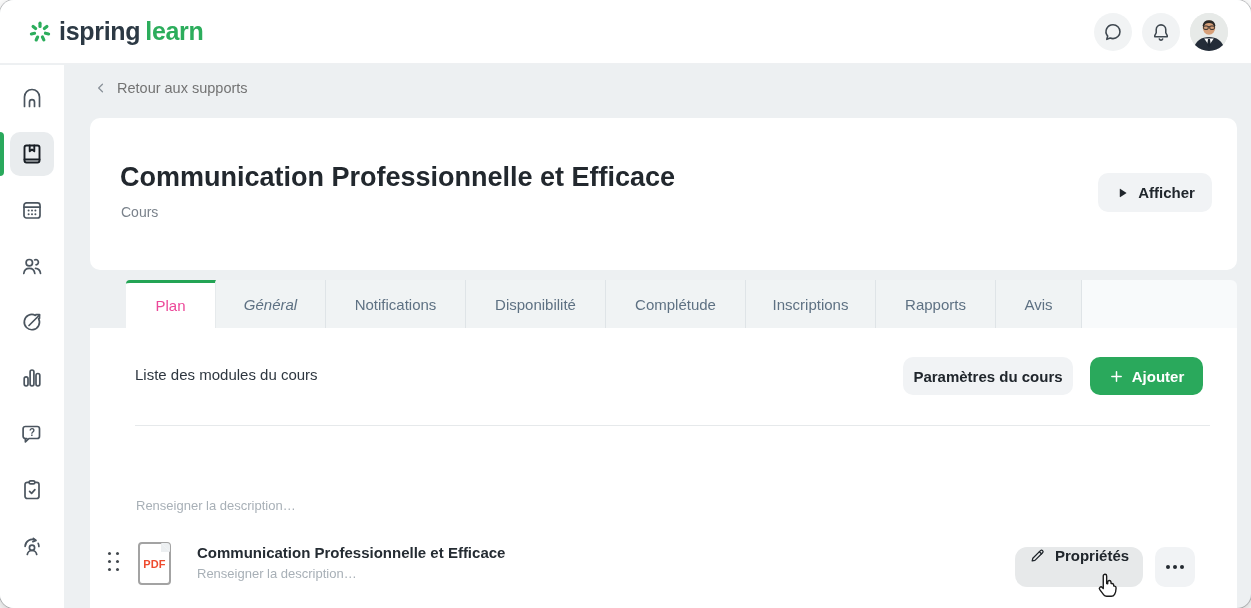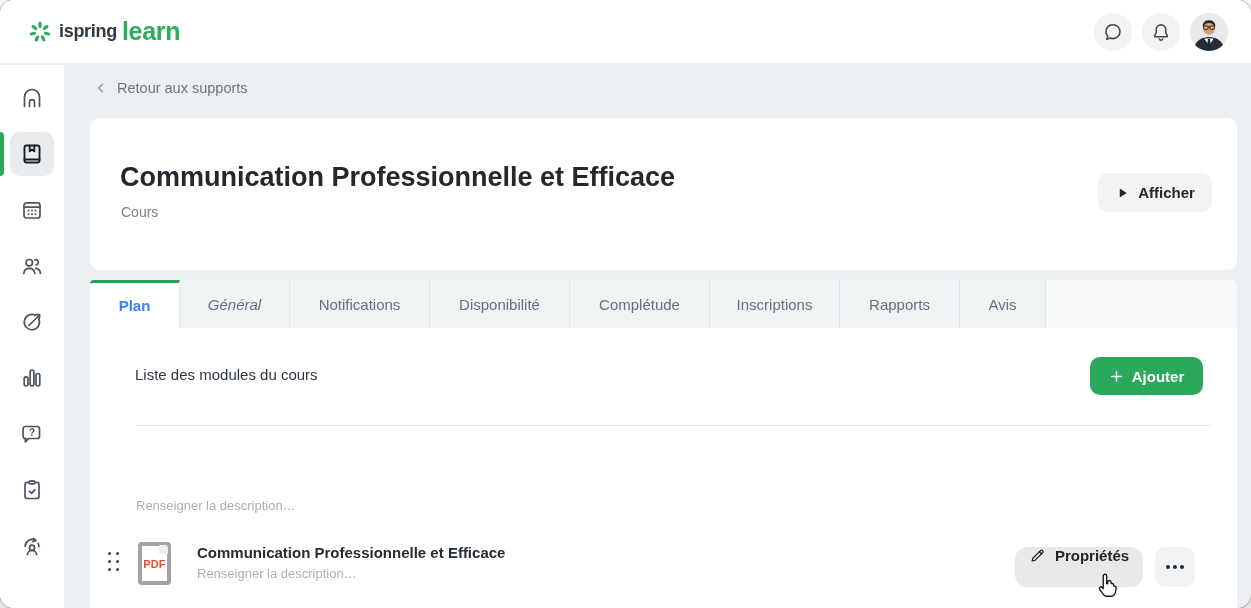--- a/index.html
+++ b/index.html
@@ -8,21 +8,21 @@
 
   .page { position:absolute; left:0; top:0; width:1251px; height:608px;
           background:#edf0f2; border-radius:14px; overflow:hidden;
           box-shadow:0 0 0 1px rgba(50,55,60,.28), 0 4px 14px rgba(0,0,0,.25); }
 
   
   .header { position:absolute; left:0; top:0; width:1251px; height:64px; background:#fff;
             border-bottom:1px solid #eef0f2; display:flex; align-items:center; }
   .logo { display:flex; align-items:center; margin-left:28px; cursor:pointer; }
   .logo svg { display:block; }
-  .brand { font-size:18px; font-weight:700; letter-spacing:-.3px; margin-left:7px; color:#2c3944; }
+  .brand { font-size:25px; font-weight:700; letter-spacing:-.3px; margin-left:7px; color:#2c3944; }
   .brand-green { font-size:25px; font-weight:700; letter-spacing:-.3px; margin-left:5px; color:#2cad5c; }
   .header-right { position:absolute; right:23px; top:0; height:64px; display:flex; align-items:center; gap:10px; }
   .hicon-btn { width:38px; height:38px; border-radius:50%; background:#f1f3f4; border:none;
                display:flex; align-items:center; justify-content:center; color:#3f4850; cursor:pointer; }
   .avatar { width:38px; height:38px; border-radius:50%; overflow:hidden; background:#e9ebe9; cursor:pointer; }
 
   
   .sidebar { position:absolute; left:0; top:65px; width:64px; height:543px; background:#fff;
              display:flex; flex-direction:column; align-items:center; padding-top:11px; gap:12px; }
   .side-item { position:relative; width:44px; height:44px; border-radius:10px; display:flex;
@@ -46,22 +46,22 @@
               font-family:inherit; }
 
   
   .tabs { position:absolute; left:90px; top:280px; width:1147px; height:48px; display:flex; }
   .tab { height:48px; background:#f0f3f4; border-right:1px solid #dfe4e7; color:#5e7183;
          font-size:15px; display:flex; align-items:center; justify-content:center; cursor:pointer; }
   .tab:nth-child(1){ width:90px; } .tab:nth-child(2){ width:110px;font-style:italic; }
   .tab:nth-child(3){ width:140px; } .tab:nth-child(4){ width:140px; }
   .tab:nth-child(5){ width:140px; } .tab:nth-child(6){ width:130px; }
   .tab:nth-child(7){ width:120px; } .tab:nth-child(8){ width:86px; }
-  .tab.active { background:#fff; color:#3b82f6; font-weight:700; border-top:3px solid #23a455;
-                border-right:1px solid #e6eaec; border-radius:4px 0 0 0; }
+  .tab.active { background:#fff; color:#ec4899; font-weight:400; border-top:3px solid #23a455;
+                border-right:1px solid #e6eaec; border-radius:4px 0 0 0;margin-left:36px; }
   .tab-filler { flex:1; background:#f8fafb; border-radius:0 6px 0 0; }
 
   
   .content-card { position:absolute; left:90px; top:328px; width:1147px; height:280px; background:#fff; }
   .list-heading { position:absolute; left:45px; top:38px; font-size:15px; color:#2e3740; line-height:18px; }
   .settings-btn { position:absolute; left:813px; top:29px; width:170px; height:38px; border:none;
                   background:#f1f3f5; border-radius:10px; font-size:15px; font-weight:600; color:#20262c;
                   cursor:pointer; font-family:inherit; }
   .add-btn { position:absolute; left:1000px; top:29px; width:113px; height:38px; border:none;
              background:#2aa95c; border-radius:10px; display:flex; align-items:center; justify-content:center;
@@ -69,21 +69,21 @@
   .divider { position:absolute; left:45px; top:97px; width:1075px; height:1px; background:#e6e9eb; }
   .section-title { position:absolute; left:45px; top:138px; font-size:22px; font-weight:700; color:#272e34; line-height:26px; }
   .section-desc { position:absolute; left:46px; top:170px; font-size:13px; color:#a8b0b7; cursor:text; }
 
   .module-row { position:absolute; left:0; top:207px; width:1147px; height:60px; }
   .drag-handle { position:absolute; left:18px; top:17px; width:13px; height:24px;
                  display:grid; grid-template-columns:3px 3px; grid-auto-rows:3px; column-gap:5px; row-gap:5px;
                  cursor:grab; }
   .drag-handle i { width:3px; height:3px; border-radius:50%; background:#42484e; }
   .pdf-icon { position:absolute; left:48px; top:7px; width:33px; height:43px; background:#fff;
-              border:4px solid #a3a3a3; border-radius:4px; display:flex; align-items:center; justify-content:center; }
+              border:2px solid #a3a3a3; border-radius:4px; display:flex; align-items:center; justify-content:center; }
   .pdf-icon::after { content:""; position:absolute; right:-1px; top:-1px; width:0; height:0;
               border-left:9px solid #eceff1; border-top:9px solid #edf0f2; border-radius:0 3px 0 0; }
   .pdf-label { font-size:11px; font-weight:700; color:#ee4b2e; letter-spacing:.2px; }
   .module-title { position:absolute; left:107px; top:9px; font-size:15px; font-weight:700; color:#252c33; }
   .module-desc { position:absolute; left:107px; top:31px; font-size:13px; color:#a8b0b7; cursor:text; }
   .props-btn { position:absolute; left:925px; top:12px; width:128px; height:40px; border:none;
                background:#e7e9ea; border-radius:12px; display:flex; align-items:flex-start; justify-content:center;
                gap:9px; font-size:15px; font-weight:600; color:#20262c; cursor:pointer; font-family:inherit; }
   .more-btn { position:absolute; left:1065px; top:12px; width:40px; height:40px; border:none;
               background:#f1f3f5; border-radius:10px; display:flex; align-items:center; justify-content:center;
@@ -240,20 +240,21 @@
     <div class="tab">Disponibilité</div>
     <div class="tab">Complétude</div>
     <div class="tab">Inscriptions</div>
     <div class="tab">Rapports</div>
     <div class="tab">Avis</div>
     <div class="tab-filler"></div>
   </div>
 
   <div class="content-card">
     <div class="list-heading">Liste des modules du cours</div>
+    <button class="settings-btn">Paramètres du cours</button>
     <button class="add-btn">
       <svg width="15" height="15" viewBox="0 0 24 24" fill="none" stroke="#ffffff" stroke-width="2.4" stroke-linecap="round">
         <path d="M12 4.5v15M4.5 12h15"></path>
       </svg>
       <span>Ajouter</span>
     </button>
     <div class="divider"></div>
 
     <div class="section-desc">Renseigner la description…</div>
 

